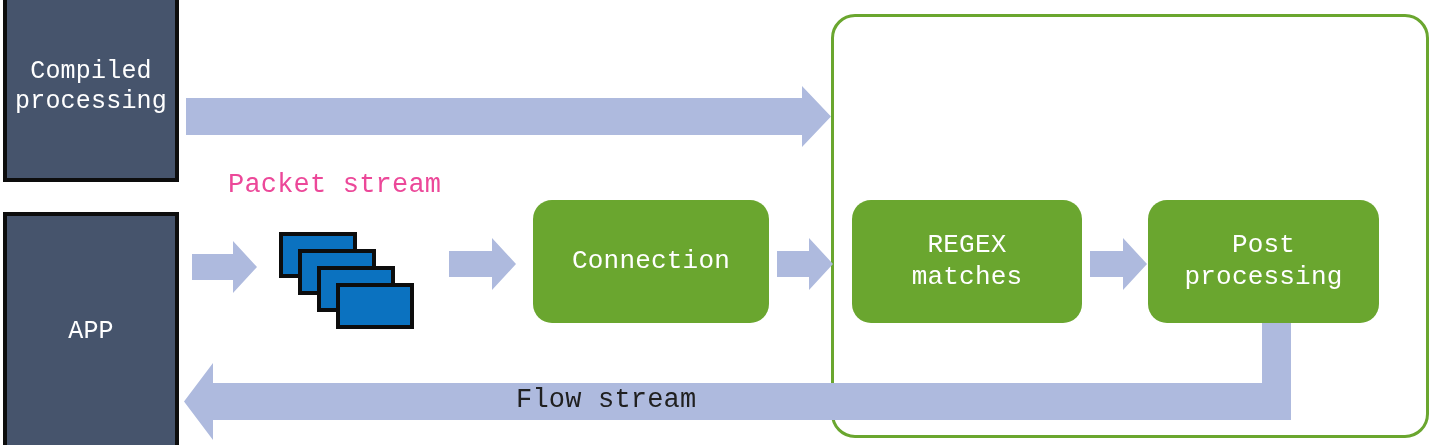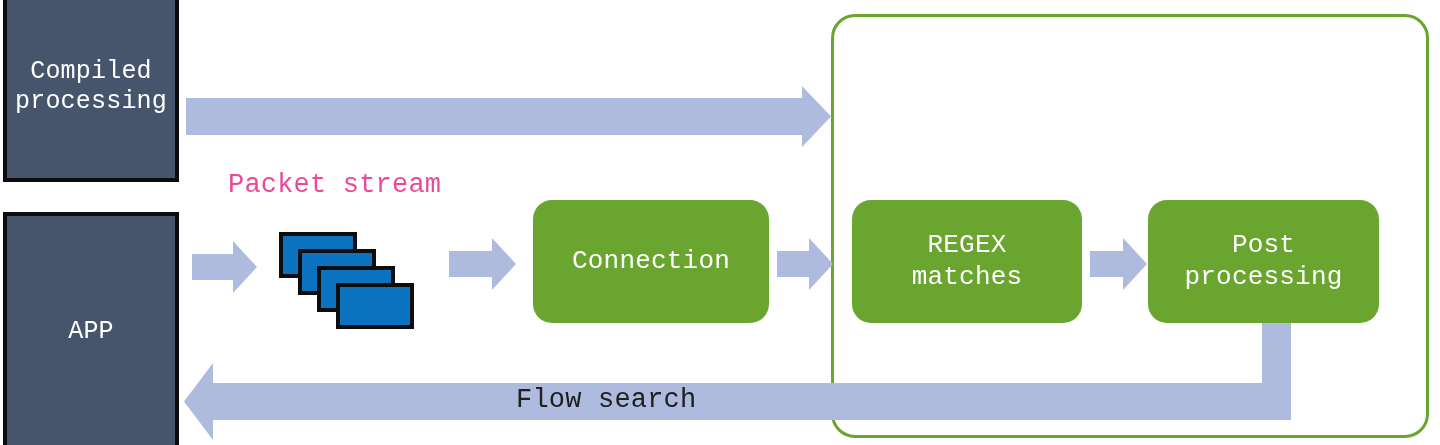--- a/index.html
+++ b/index.html
@@ -171,15 +171,15 @@
     <polygon class="arrow-fill" points="449,251 492,251 492,238 516,264 492,290 492,277 449,277"></polygon>
 
     <polygon class="arrow-fill" points="777,251 809,251 809,238 833,264 809,290 809,277 777,277"></polygon>
 
     <polygon class="arrow-fill" points="1090,251 1123,251 1123,238 1147,264 1123,290 1123,277 1090,277"></polygon>
 
     <polygon class="arrow-fill" points="1262,323 1291,323 1291,420 213,420 213,440 184,401.5 213,363 213,383 1262,383"></polygon>
 
   </svg>
 
-  <div id="flow-matches-label">Flow search</div>
+  <div id="flow-matches-label">Flow stream</div>
 
 </div>
 
 </body></html>

